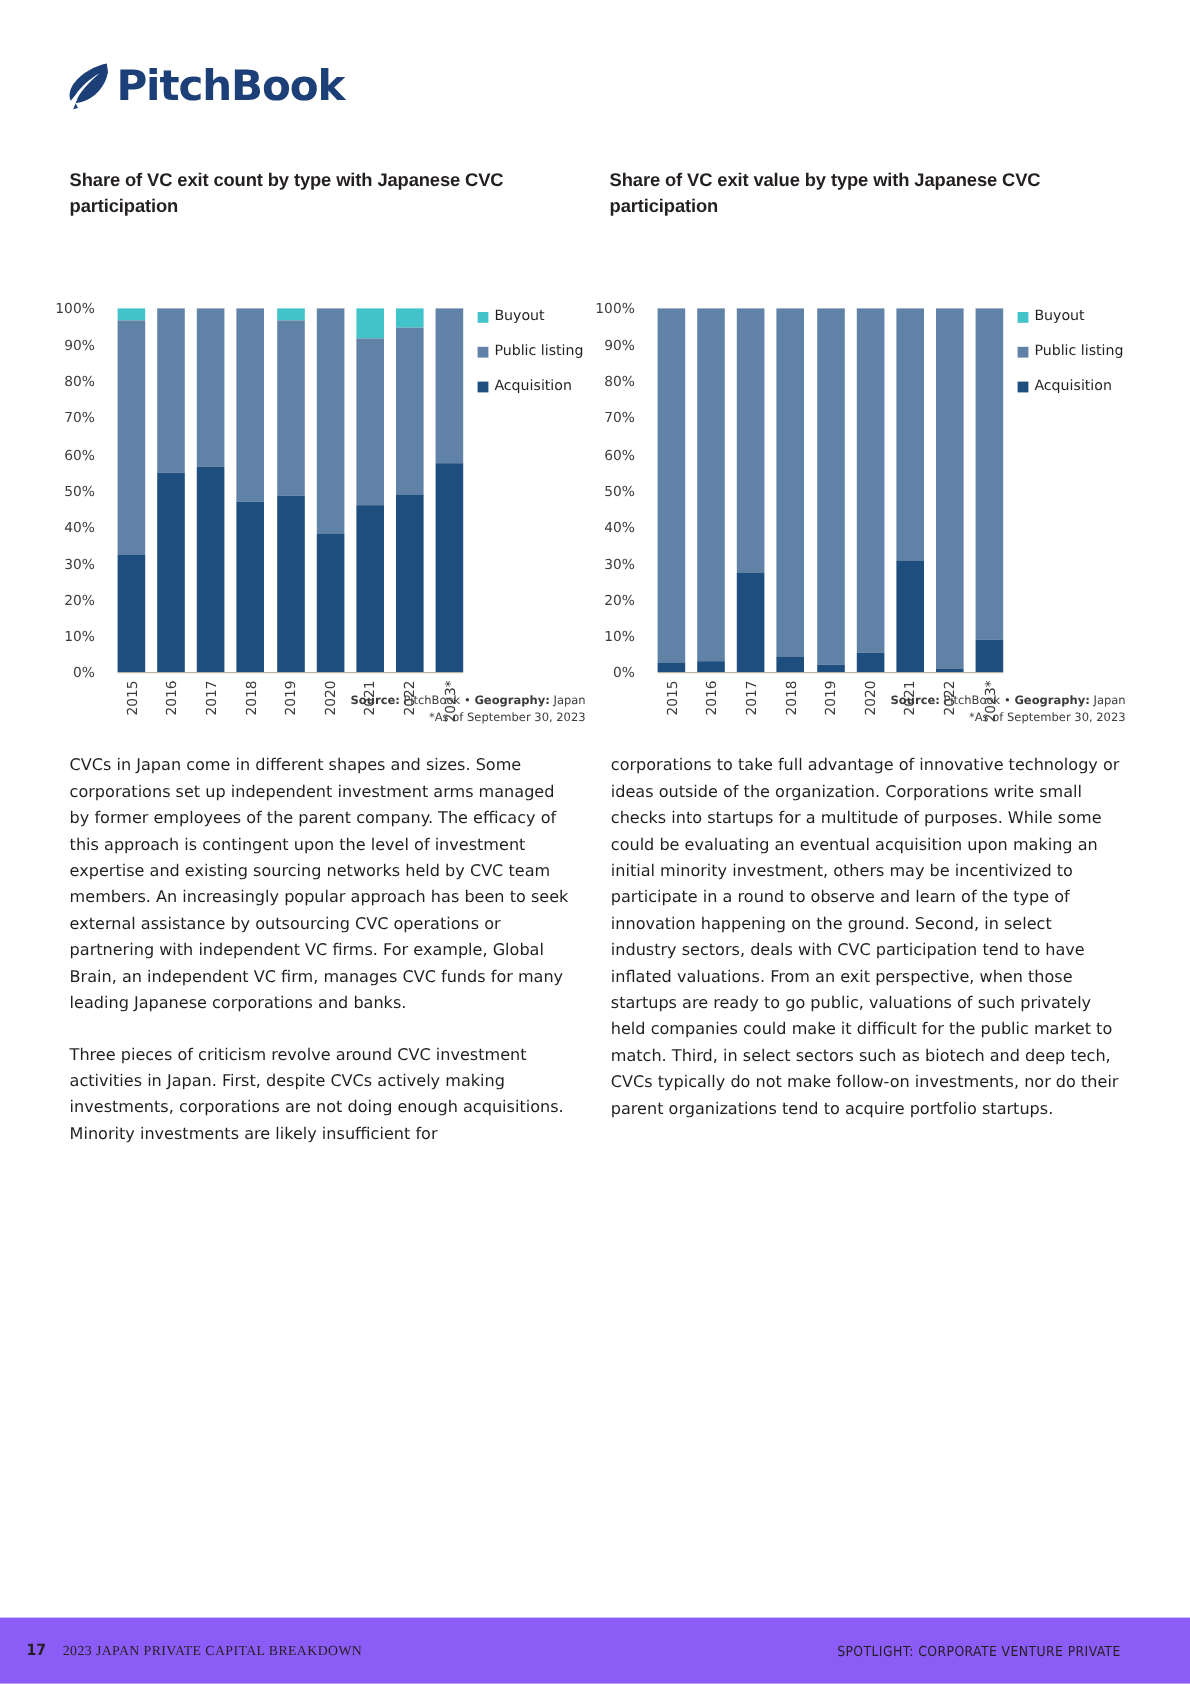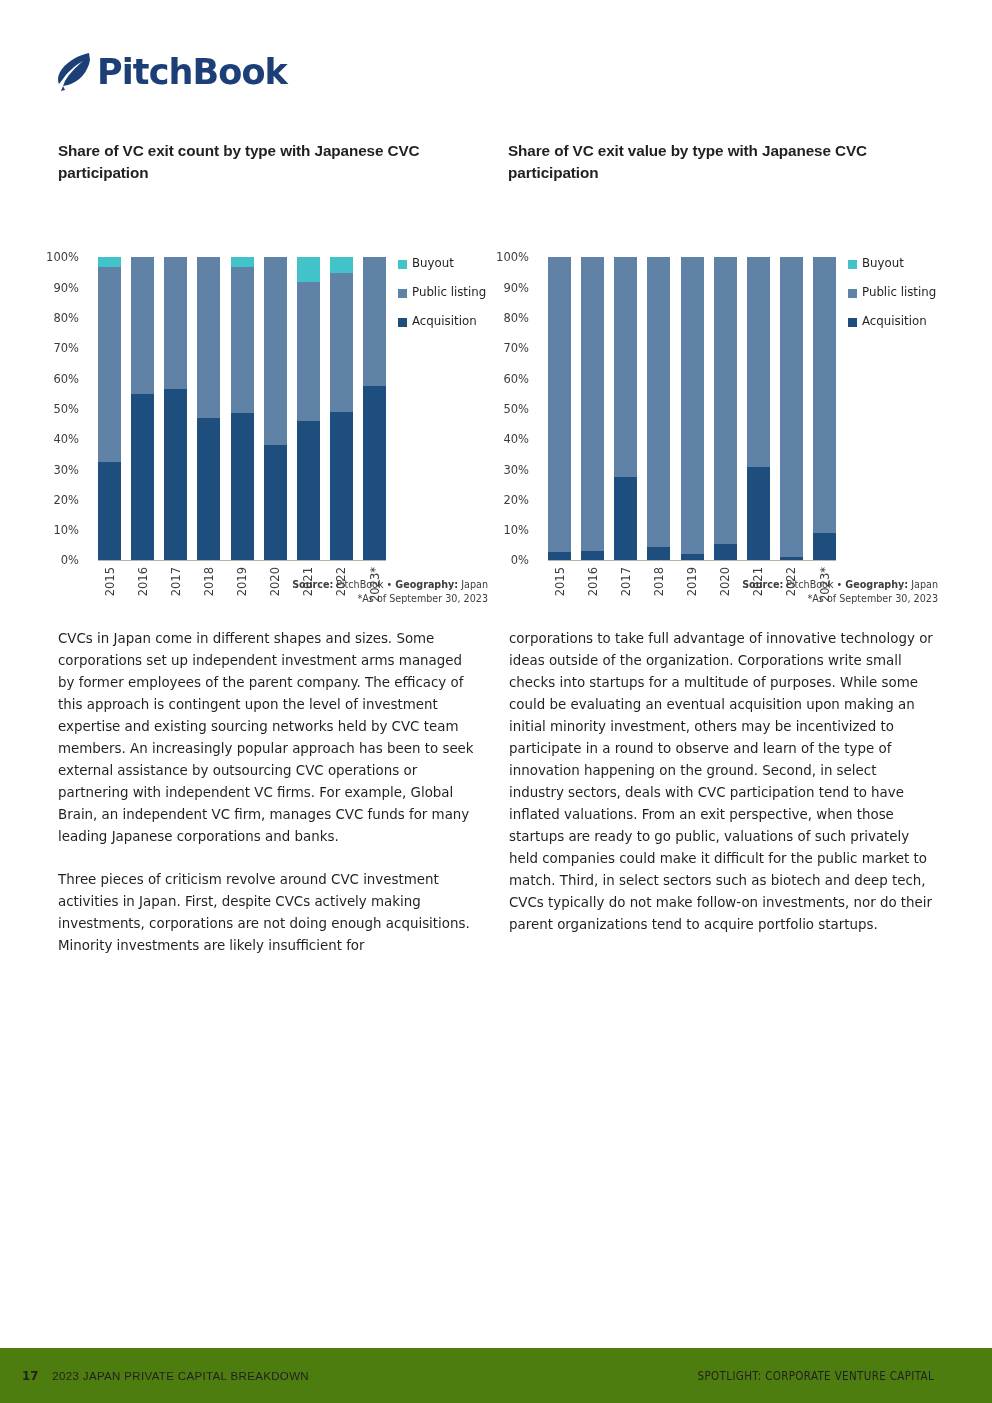--- a/index.html
+++ b/index.html
@@ -188,42 +188,42 @@
   .body-col p { margin: 0 0 21px 0; }
   .body-col p:last-child { margin-bottom: 0; }
 
   
   .footer {
     position: absolute;
     left: 0;
     bottom: 0;
     width: 992px;
     height: 55px;
-    background: #4d7c0f;
+    background: #8b5cf6;
     display: flex;
     align-items: center;
   }
   .footer-left {
     position: absolute;
     left: 22px;
     display: flex;
     align-items: baseline;
     gap: 14px;
   }
   .footer-page {
     font-size: 13px;
     font-weight: bold;
     color: #231f20;
     font-family: "DejaVu Sans Condensed", "DejaVu Sans", sans-serif;
   }
   .footer-doc {
     font-size: 11.5px;
     letter-spacing: 0.35px;
     color: #231f20;
-    font-family: Liberation Sans, sans-serif;
+    font-family: Liberation Serif, serif;
   }
   .footer-right {
     position: absolute;
     right: 58px;
     font-size: 11.5px;
     letter-spacing: 0.35px;
     color: #231f20;
     font-family: "DejaVu Sans Condensed", "DejaVu Sans", sans-serif;
   }
 </style>
@@ -469,14 +469,14 @@
 
 <div class="body-col right">
   <p>corporations to take full advantage of innovative technology or ideas outside of the organization. Corporations write small checks into startups for a multitude of purposes. While some could be evaluating an eventual acquisition upon making an initial minority investment, others may be incentivized to participate in a round to observe and learn of the type of innovation happening on the ground. Second, in select industry sectors, deals with CVC participation tend to have inflated valuations. From an exit perspective, when those startups are ready to go public, valuations of such privately held companies could make it difficult for the public market to match. Third, in select sectors such as biotech and deep tech, CVCs typically do not make follow-on investments, nor do their parent organizations tend to acquire portfolio startups.</p>
 </div>
 
 <div class="footer">
   <div class="footer-left">
     <span class="footer-page">17</span>
     <span class="footer-doc">2023 JAPAN PRIVATE CAPITAL BREAKDOWN</span>
   </div>
-  <div class="footer-right">SPOTLIGHT: CORPORATE VENTURE CAPITAL</div>
+  <div class="footer-right">SPOTLIGHT: CORPORATE VENTURE PRIVATE</div>
 </div>
 
 </body></html>

